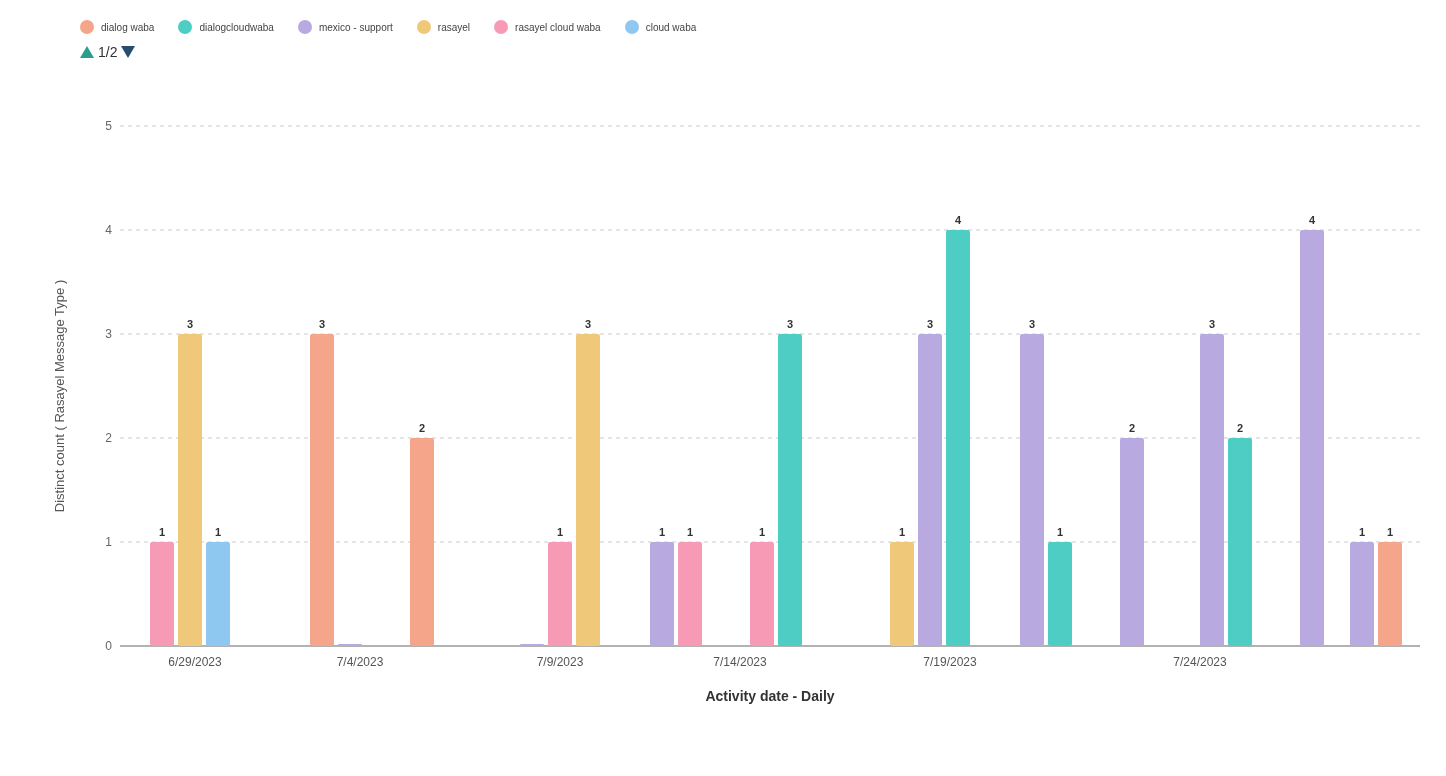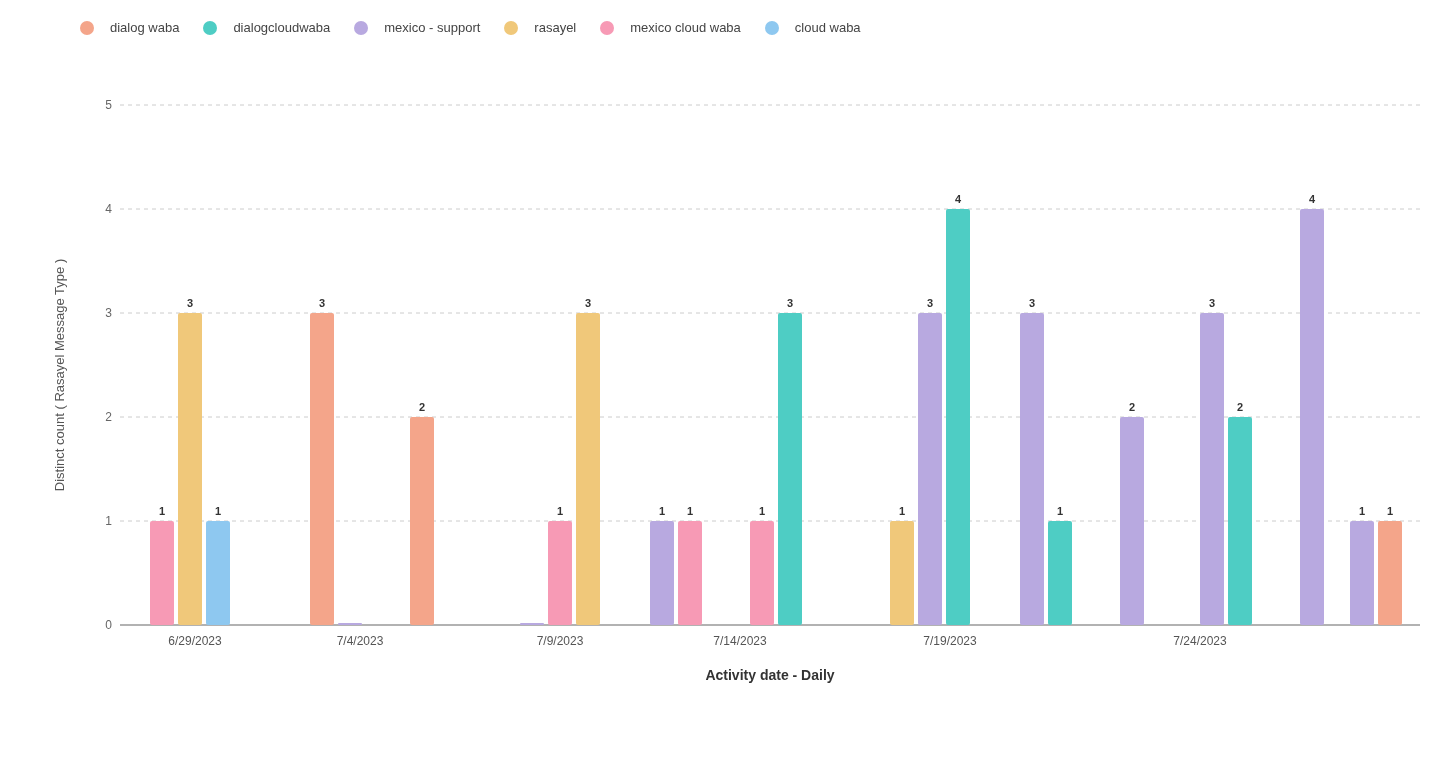--- a/index.html
+++ b/index.html
@@ -21,22 +21,22 @@
       display: flex;
       align-items: center;
       gap: 24px;
       margin-bottom: 10px;
       padding-left: 60px;
       flex-wrap: wrap;
     }
     .legend-item {
       display: flex;
       align-items: center;
-      gap: 16px;
-      font-size: 13px;
+      gap: 7px;
+      font-size: 10px;
       color: #444;
     }
     .legend-dot {
       width: 14px;
       height: 14px;
       border-radius: 50%;
     }
     .pagination {
       display: flex;
       align-items: center;
@@ -79,28 +79,33 @@
     <div class="legend-item">
       <div class="legend-dot" style="background:#b8a9e0;"></div>
       <span>mexico - support</span>
     </div>
     <div class="legend-item">
       <div class="legend-dot" style="background:#f0c87a;"></div>
       <span>rasayel</span>
     </div>
     <div class="legend-item">
       <div class="legend-dot" style="background:#f79ab5;"></div>
-      <span>mexico cloud waba</span>
+      <span>rasayel cloud waba</span>
     </div>
     <div class="legend-item">
       <div class="legend-dot" style="background:#8ec8f0;"></div>
       <span>cloud waba</span>
     </div>
   </div>
 
+  <div class="pagination">
+    <div class="pagination-triangle-up"></div>
+    <span class="pagination-text">1/2</span>
+    <div class="pagination-triangle-down"></div>
+  </div>
 
   <svg width="1386" height="650" style="display:block; margin-left: 30px;">
 
     <text x="14" y="330" transform="rotate(-90, 14, 330)" text-anchor="middle" font-size="13" fill="#555" font-family="Arial">Distinct count ( Rasayel Message Type )</text>
 
     <line x1="70" y1="60" x2="1370" y2="60" stroke="#ccc" stroke-dasharray="4,4" stroke-width="1"></line>
     <text x="62" y="64" text-anchor="end" font-size="12" fill="#666">5</text>
 
     <line x1="70" y1="164" x2="1370" y2="164" stroke="#ccc" stroke-dasharray="4,4" stroke-width="1"></line>
     <text x="62" y="168" text-anchor="end" font-size="12" fill="#666">4</text>

